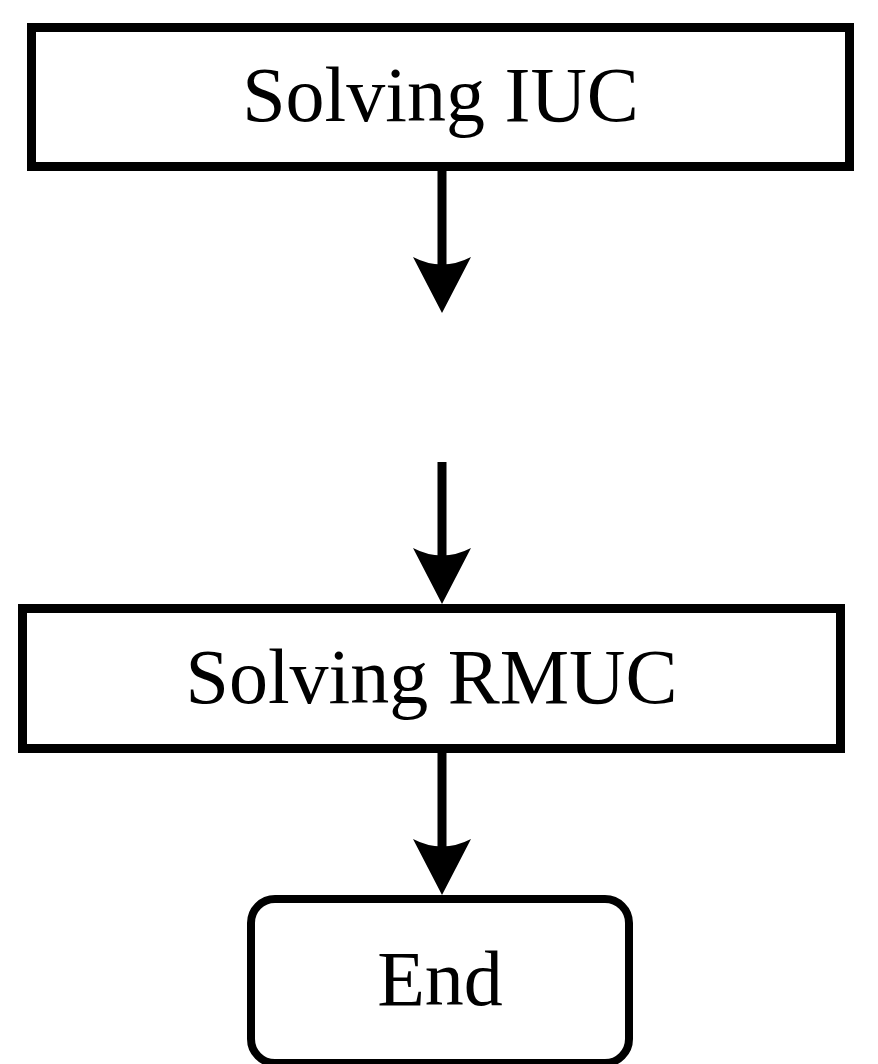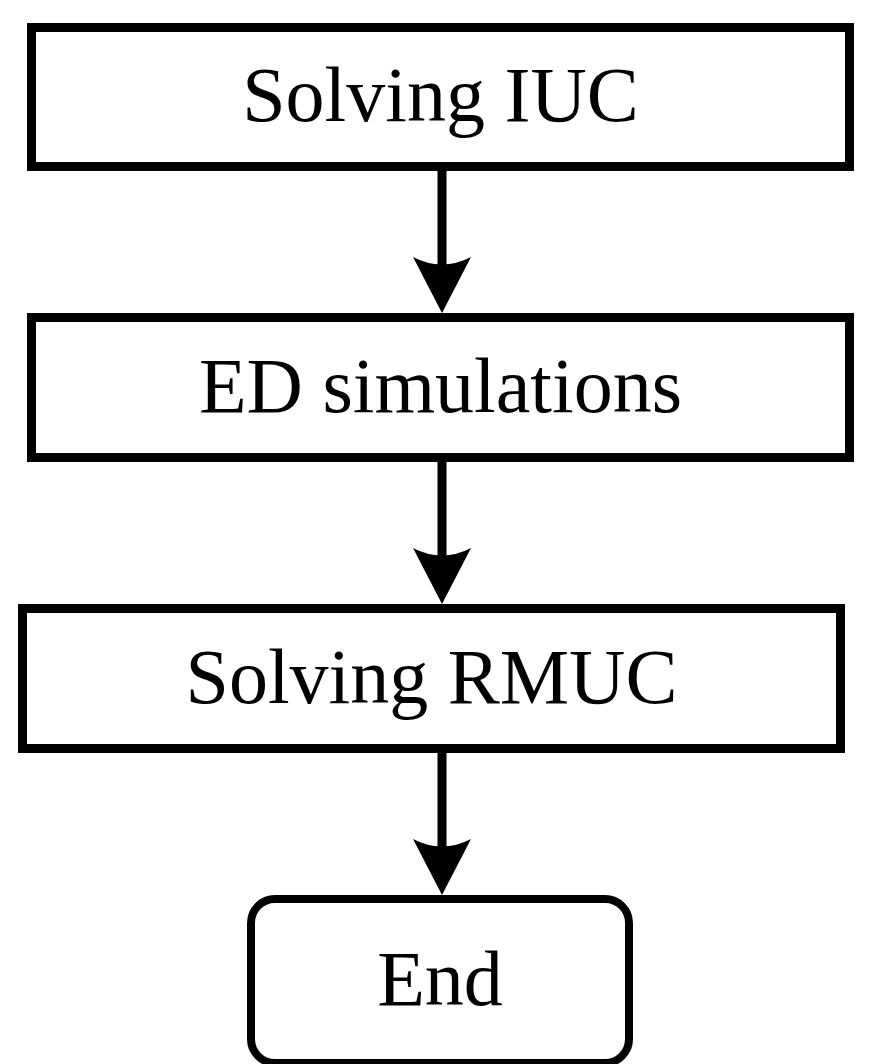--- a/index.html
+++ b/index.html
@@ -81,23 +81,20 @@
     <span class="label">Solving IUC</span>
   </div>
 
   <div class="arrow" id="arrow-1">
     <svg viewBox="0 0 62 142" xmlns="http://www.w3.org/2000/svg">
       <path d="M31 0 L31 98" stroke="#000000" stroke-width="9" fill="none"></path>
       <path d="M2 86 Q31 101 60 86 L31 142 Z" fill="#000000" stroke="none"></path>
     </svg>
   </div>
 
-  <div class="node" id="node-ed-simulations">
-    <span class="label">ED simulations</span>
-  </div>
 
   <div class="arrow" id="arrow-2">
     <svg viewBox="0 0 62 142" xmlns="http://www.w3.org/2000/svg">
       <path d="M31 0 L31 98" stroke="#000000" stroke-width="9" fill="none"></path>
       <path d="M2 86 Q31 101 60 86 L31 142 Z" fill="#000000" stroke="none"></path>
     </svg>
   </div>
 
   <div class="node" id="node-solving-rmuc">
     <span class="label">Solving RMUC</span>

